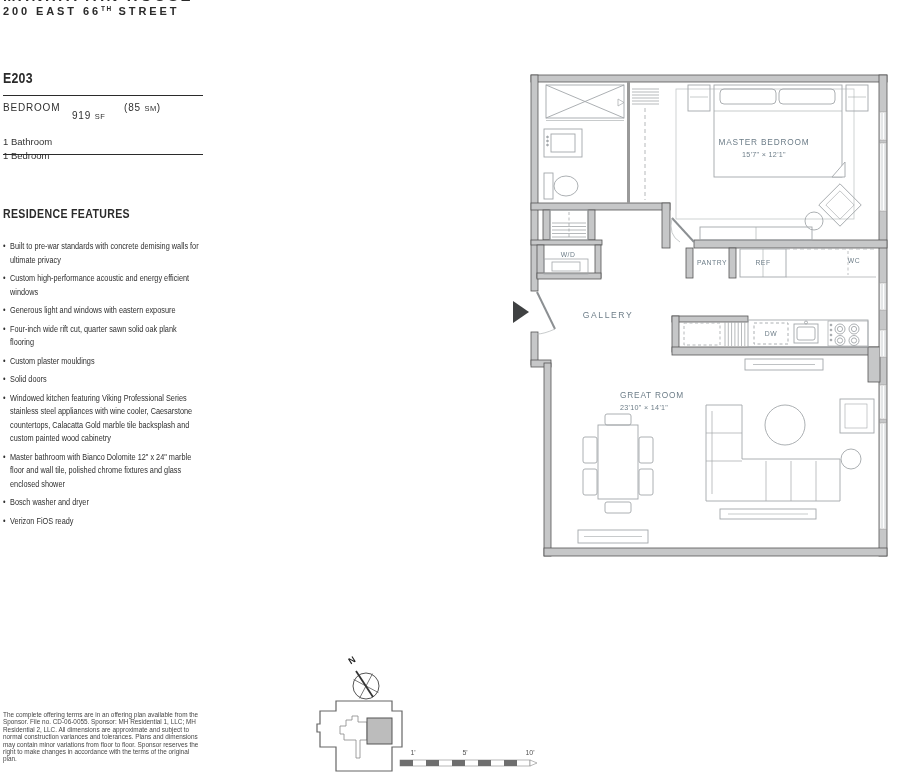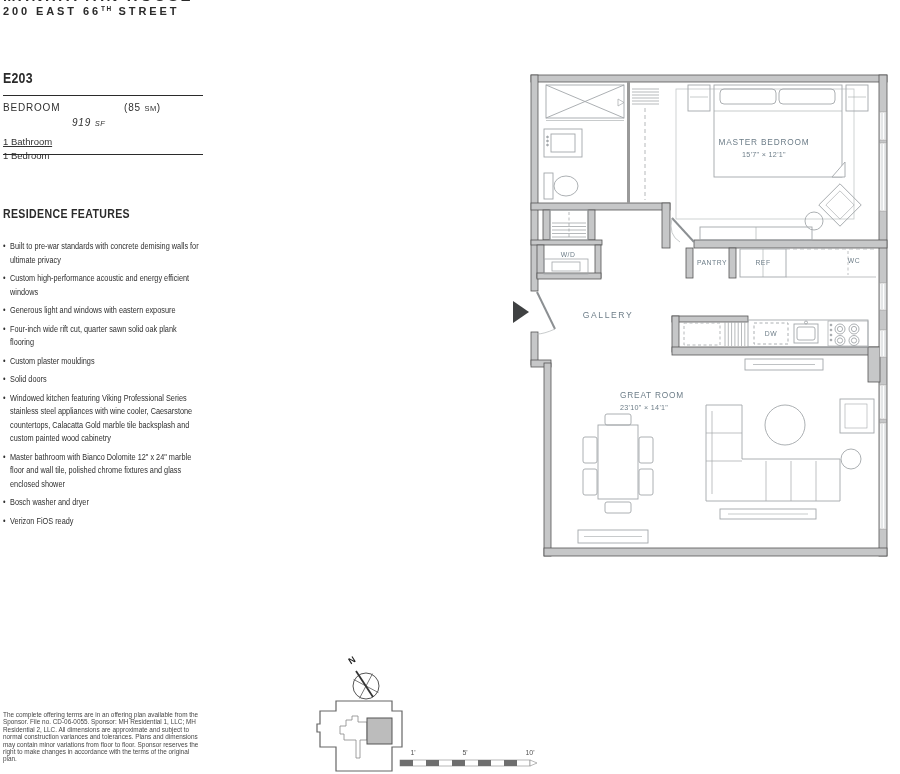--- a/index.html
+++ b/index.html
@@ -15,25 +15,25 @@
   .address{position:absolute;top:5px;left:0;font-size:11px;font-weight:bold;
         letter-spacing:2.9px;white-space:nowrap;color:#2b2b2b;}
   .address sup{font-size:6.5px;letter-spacing:1.5px;vertical-align:4px;}
   .unit-id{position:absolute;top:70px;left:0;font-size:14px;font-weight:bold;
         transform:scaleX(0.88);transform-origin:left top;letter-spacing:0.3px;}
   .rule{position:absolute;left:0;width:200px;border-top:1.2px solid #2b2b2b;height:0;}
   .rule1{top:95px;} .rule2{top:154px;}
   .spec-row{position:absolute;top:102px;left:0;width:200px;height:12px;font-size:10px;
         letter-spacing:0.8px;color:#2f2f2f;}
   .spec-row .si{position:absolute;left:0;top:0;}
-  .spec-row .sa{position:absolute;left:69px;top:15px;font-style:italic;}
+  .spec-row .sa{position:absolute;left:69px;top:8px;}
   .spec-row .sm{position:absolute;left:121px;top:0;}
   .unit-small{font-size:7.5px;letter-spacing:0.5px;}
   .spec-bed{position:absolute;top:122px;left:0;font-size:9.5px;color:#333;margin-top:28px;}
-  .spec-bath{position:absolute;top:136px;left:0;font-size:9.5px;color:#333;text-decoration:underline;}
+  .spec-bath{position:absolute;top:136px;left:0;font-size:9.5px;color:#333;}
   .features-title{position:absolute;top:207px;left:0;font-size:12px;font-weight:bold;
         letter-spacing:0.4px;transform:scaleX(0.88);transform-origin:left top;white-space:nowrap;}
   .features-list{position:absolute;top:239px;left:0;width:253px;margin:0;padding:0;
         list-style:none;font-size:9.4px;line-height:13.5px;color:#2f2f2f;
         transform:scaleX(0.78);transform-origin:left top;}
   .features-list li{display:flex;margin:0 0 5px 0;}
   .features-list .bullet{width:9px;flex:none;}
   .features-list .f-text{flex:1;}
   .disclaimer{position:absolute;top:711px;left:0;width:200px;font-size:6.4px;
         line-height:7.4px;color:#474747;}

